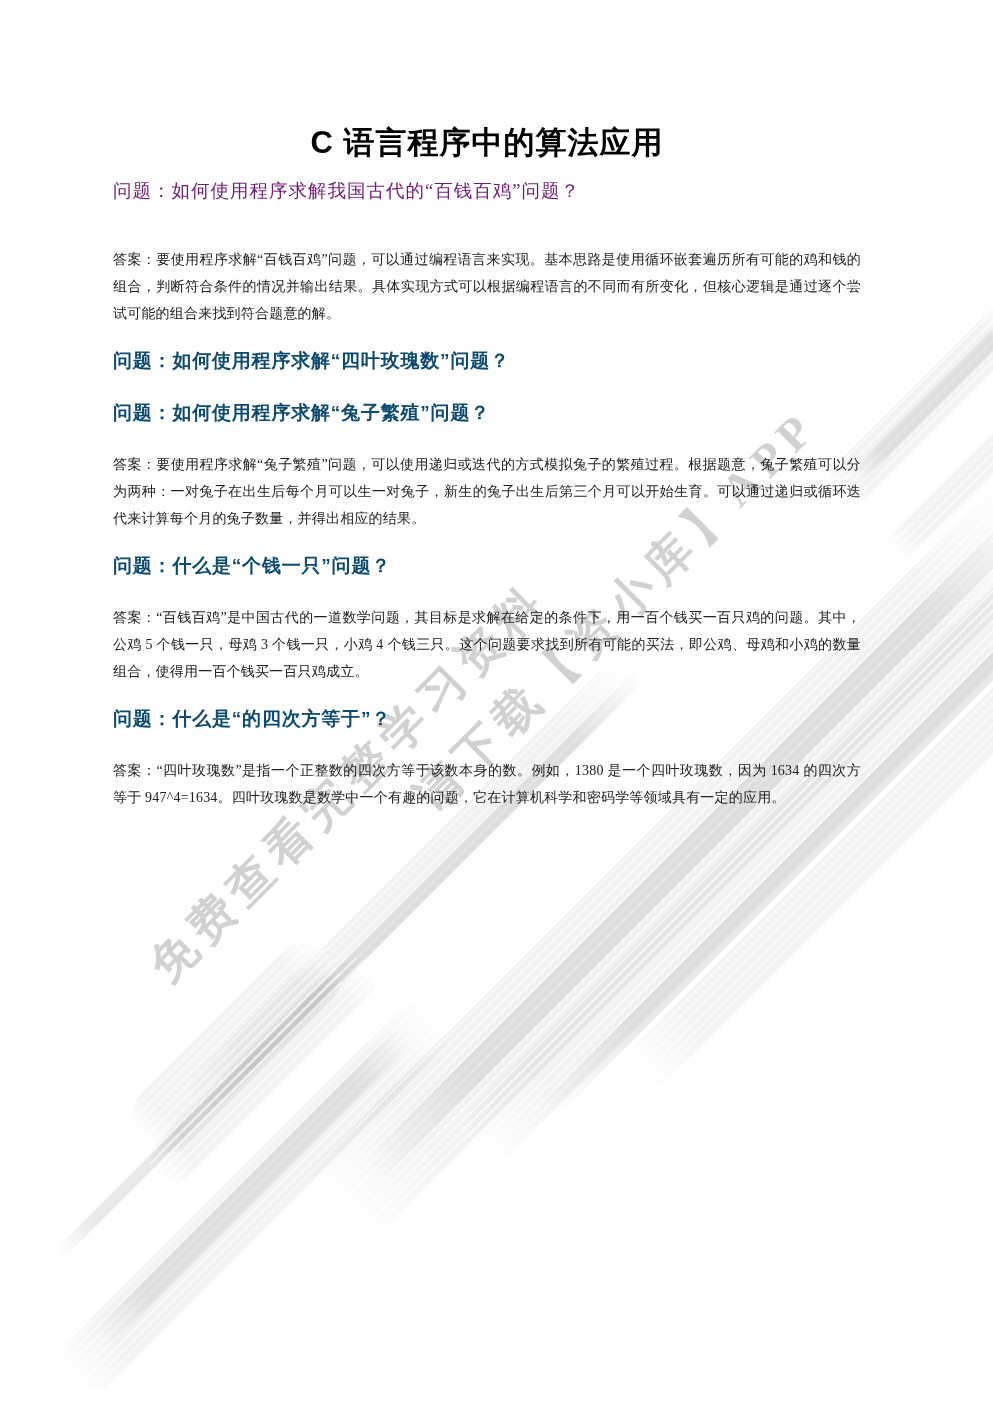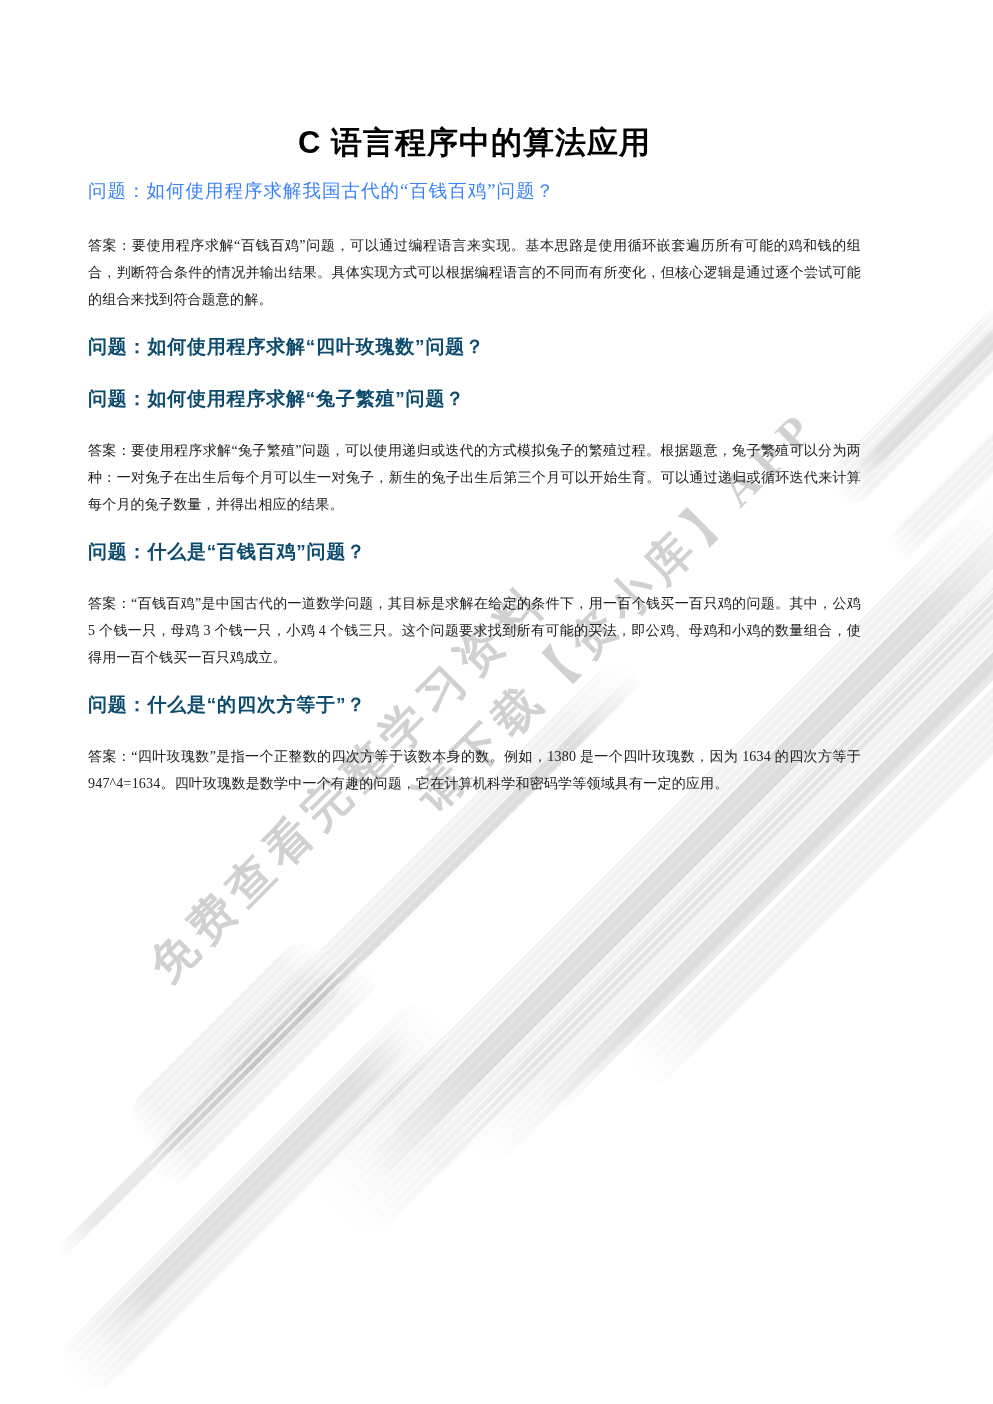--- a/index.html
+++ b/index.html
@@ -43,38 +43,38 @@
     letter-spacing: 8px;
     white-space: nowrap;
     color: #8f8f8f;
     opacity: 0.40;
   }
 
   
   .content {
     position: relative;
     z-index: 2;
-    padding: 122px 132px 0 88px; 
+    padding: 122px 132px 0 113px; 
   }
   .doc-title {
     margin: 0 0 14px 0;
     text-align: center;
     font-family: "Liberation Sans", "DejaVu Sans", sans-serif;
     font-weight: 700;
     font-size: 31px;
     line-height: 42px;
     color: #000;
     letter-spacing: 1px;
   }
   .q-plain {
-    margin: 0 0 28px 0;
+    margin: 0 0 42px 0;
     font-size: 18.5px;
     line-height: 26px;
     letter-spacing: 1px;
-    color: #3b82f6;
+    color: #701a75;
   }
   .q-bold {
     margin: 0 0 24px 0;
     font-family: "Liberation Sans", "DejaVu Sans", sans-serif;
     font-weight: 700;
     font-size: 19px;
     line-height: 28px;
     letter-spacing: 0.8px;
     color: #0c4a6e;
   }
@@ -122,20 +122,20 @@
     <h1 class="doc-title">C 语言程序中的算法应用</h1>
 
     <p class="q-plain">问题：如何使用程序求解我国古代的“百钱百鸡”问题？</p>
     <p class="answer">答案：要使用程序求解“百钱百鸡”问题，可以通过编程语言来实现。基本思路是使用循环嵌套遍历所有可能的鸡和钱的组合，判断符合条件的情况并输出结果。具体实现方式可以根据编程语言的不同而有所变化，但核心逻辑是通过逐个尝试可能的组合来找到符合题意的解。</p>
 
     <p class="q-bold">问题：如何使用程序求解“四叶玫瑰数”问题？</p>
 
     <p class="q-bold">问题：如何使用程序求解“兔子繁殖”问题？</p>
     <p class="answer">答案：要使用程序求解“兔子繁殖”问题，可以使用递归或迭代的方式模拟兔子的繁殖过程。根据题意，兔子繁殖可以分为两种：一对兔子在出生后每个月可以生一对兔子，新生的兔子出生后第三个月可以开始生育。可以通过递归或循环迭代来计算每个月的兔子数量，并得出相应的结果。</p>
 
-    <p class="q-bold">问题：什么是“百钱百鸡”问题？</p>
+    <p class="q-bold">问题：什么是“个钱一只”问题？</p>
     <p class="answer">答案：“百钱百鸡”是中国古代的一道数学问题，其目标是求解在给定的条件下，用一百个钱买一百只鸡的问题。其中，公鸡 5 个钱一只，母鸡 3 个钱一只，小鸡 4 个钱三只。这个问题要求找到所有可能的买法，即公鸡、母鸡和小鸡的数量组合，使得用一百个钱买一百只鸡成立。</p>
 
     <p class="q-bold">问题：什么是“的四次方等于”？</p>
     <p class="answer">答案：“四叶玫瑰数”是指一个正整数的四次方等于该数本身的数。例如，1380 是一个四叶玫瑰数，因为 1634 的四次方等于 947^4=1634。四叶玫瑰数是数学中一个有趣的问题，它在计算机科学和密码学等领域具有一定的应用。</p>
 
   </div>
 </div>
 
 </body></html>

